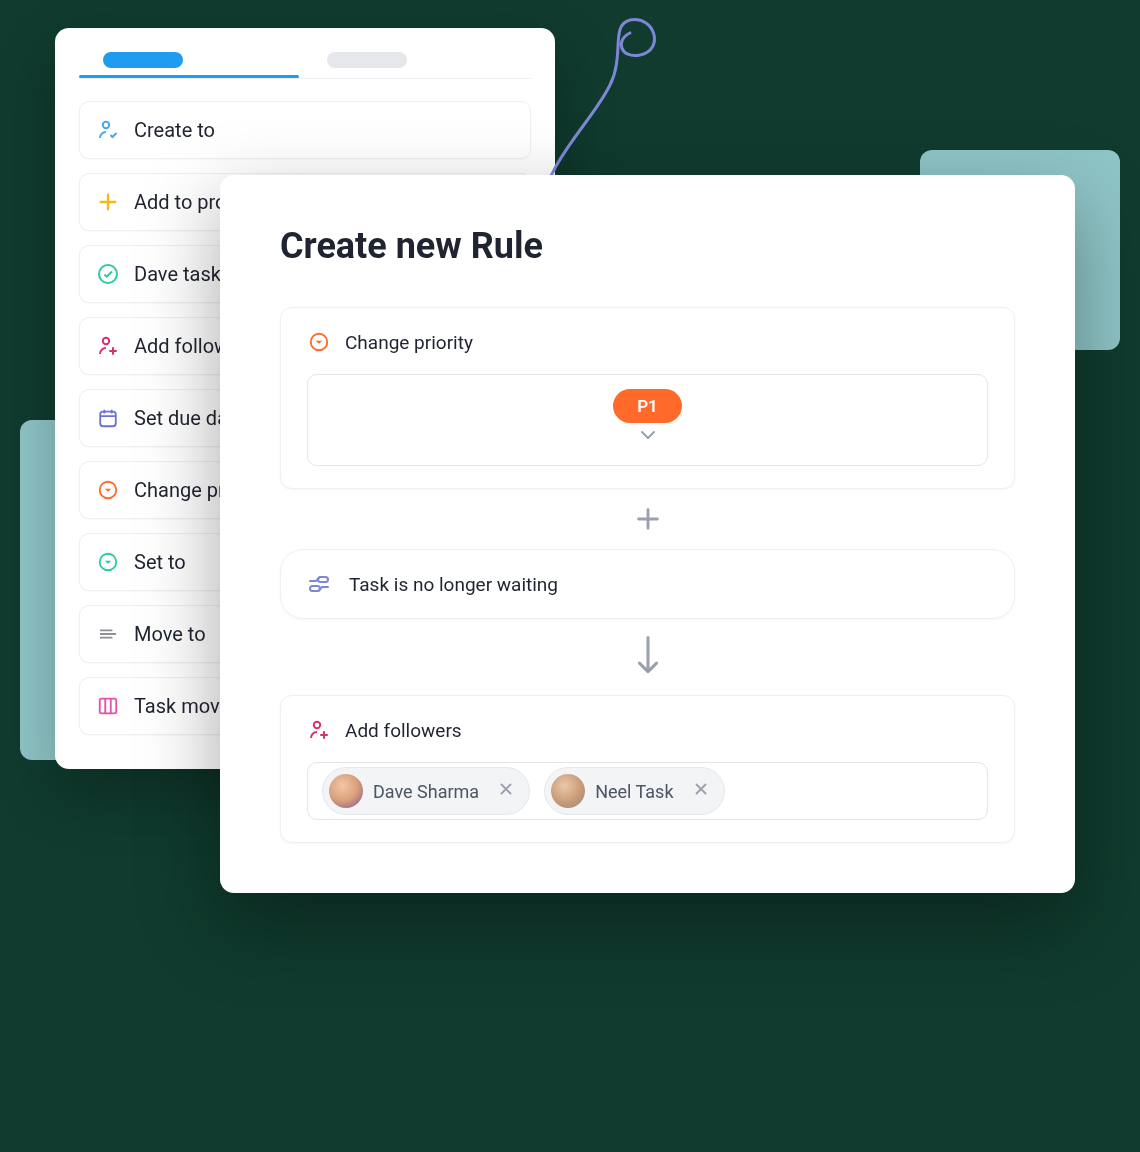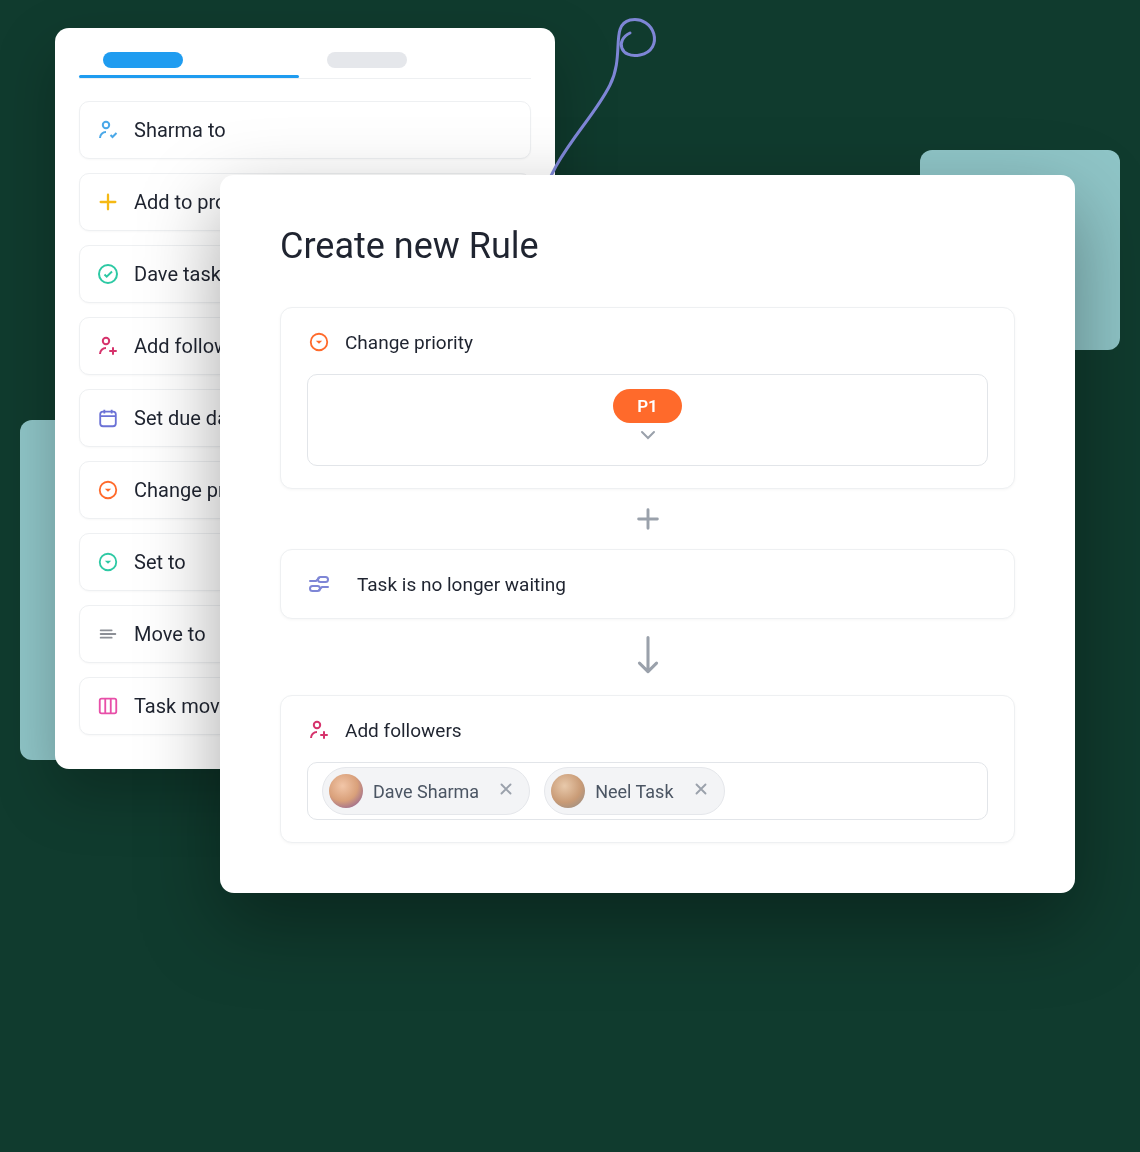--- a/index.html
+++ b/index.html
@@ -107,21 +107,21 @@
     left: 220px;
     width: 855px;
     background: #fff;
     border-radius: 14px;
     z-index: 5;
     padding: 50px 60px 50px 60px;
     box-shadow: 0 30px 80px rgba(0,0,0,0.35);
   }
   .panel-title {
     font-size: 36px;
-    font-weight: 400;
+    font-weight: 700;
     color: #1f2430;
     margin-bottom: 40px;
   }
 
   .rule-card {
     border: 1px solid #eef0f2;
     border-radius: 12px;
     padding: 22px 26px;
     background: #fff;
     box-shadow: 0 1px 3px rgba(0,0,0,0.04);
@@ -159,27 +159,27 @@
 
   .connector {
     display: flex;
     justify-content: center;
     padding: 16px 0;
     color: #9aa1ab;
   }
 
   .rule-row {
     border: 1px solid #eef0f2;
-    border-radius: 12px;
+    border-radius: 23px;
     padding: 22px 26px;
     background: #fff;
     box-shadow: 0 1px 3px rgba(0,0,0,0.04);
     display: flex;
     align-items: center;
-    gap: 26px;
+    gap: 18px;
     font-size: 19px;
     color: #1f2430;
   }
 
   .followers-input {
     margin-top: 20px;
     border: 1px solid #e2e5e9;
     border-radius: 10px;
     padding: 4px 14px;
     display: flex;
@@ -229,21 +229,21 @@
   <hr class="tab-divider">
 
   <div class="action-item">
     <span class="icon-wrap">
       <svg width="24" height="24" viewBox="0 0 24 24" fill="none" stroke="#4aa8e8" stroke-width="2">
           <circle cx="10" cy="7" r="3.2"></circle>
           <path d="M4 20c0-3.3 2.7-6 6-6"></path>
           <path d="m14.5 17 2 2 4-4"></path>
         </svg>
     </span>
-    <span class="label">Sharma to</span>
+    <span class="label">Create to</span>
   </div>
 
   <div class="action-item">
     <span class="icon-wrap">
       <svg width="22" height="22" viewBox="0 0 24 24" fill="none" stroke="#f5b914" stroke-width="2.5" stroke-linecap="round">
           <path d="M12 4v16M4 12h16"></path>
         </svg>
     </span>
     <span class="label">Add to project</span>
   </div>

